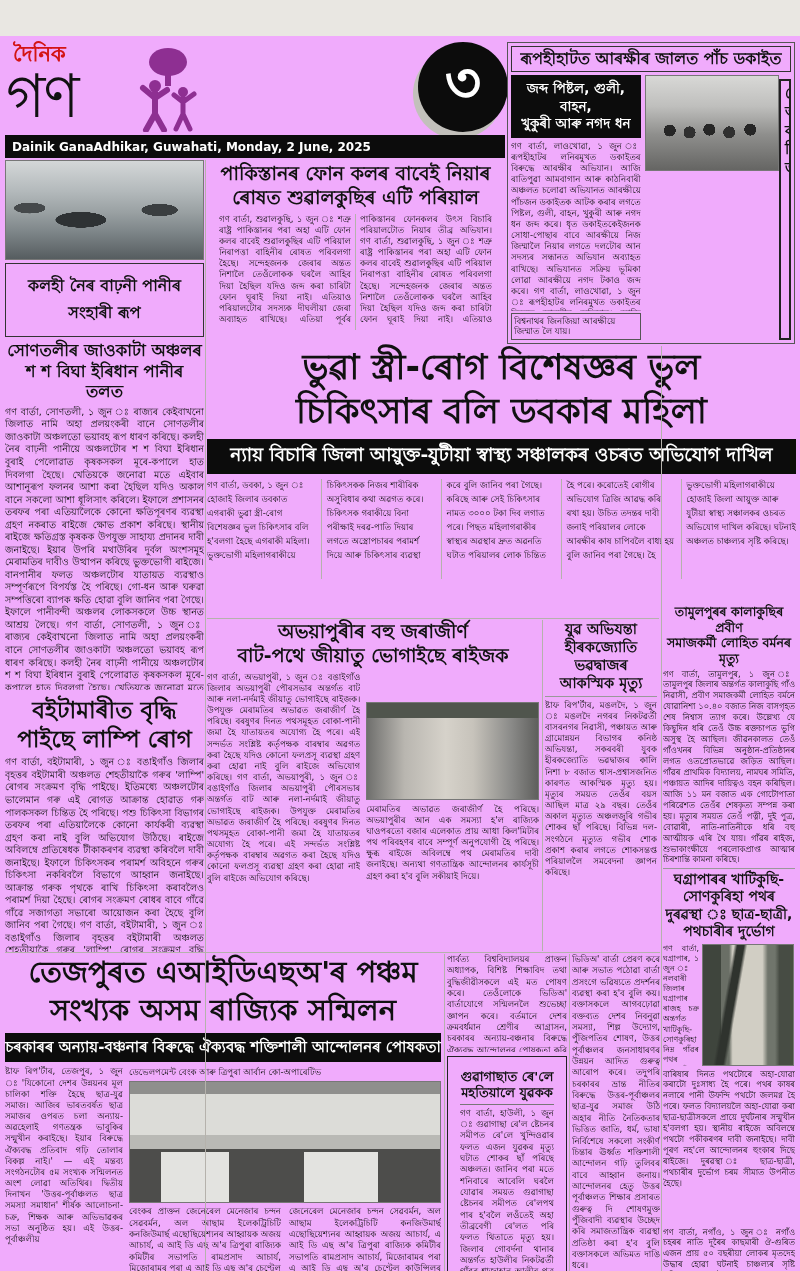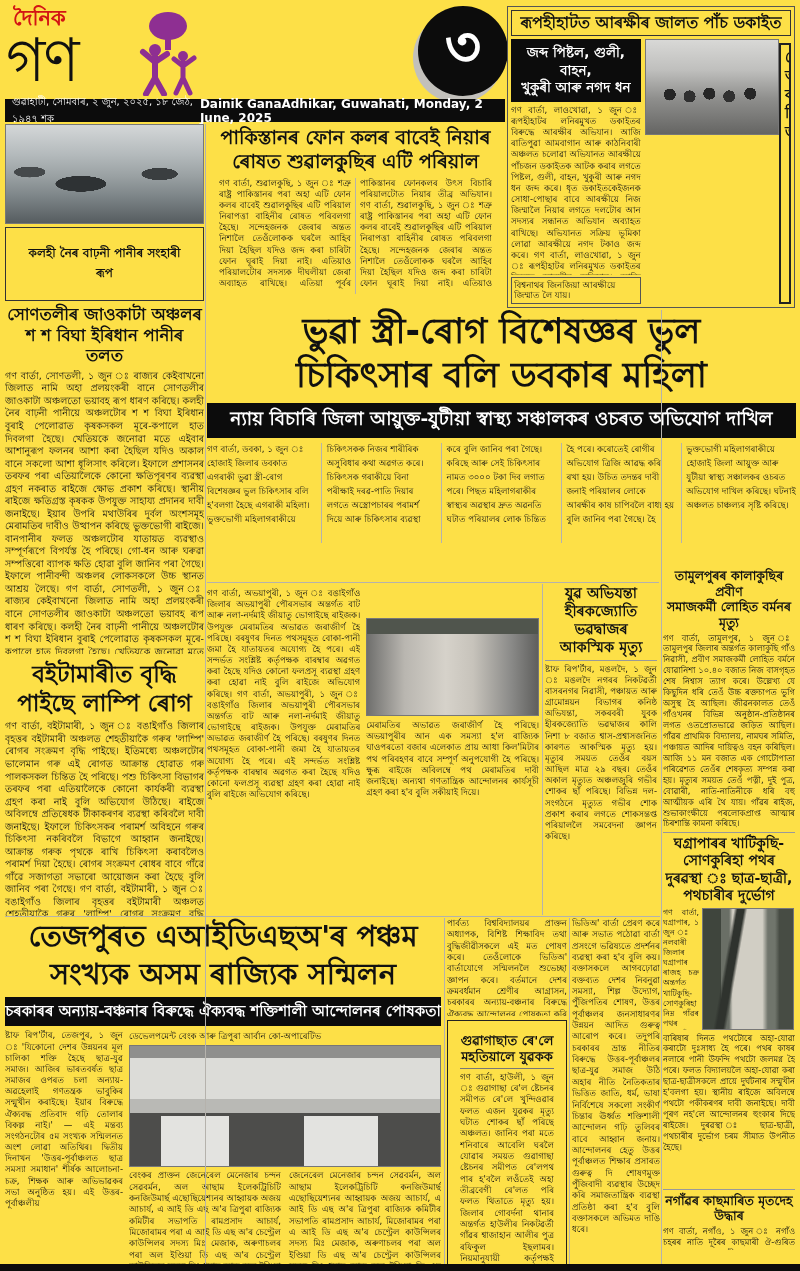--- a/index.html
+++ b/index.html
@@ -1,19 +1,19 @@
 <!DOCTYPE html>
 <html><head>
 <meta charset="utf-8">
 <style>
   * { margin:0; padding:0; box-sizing:border-box; }
   html,body { background:#e9e7e2; }
   body { width:800px; height:1271px; position:relative; margin:0 auto;
          font-family:"DejaVu Sans","Liberation Sans",sans-serif; color:#111; }
-  #page { position:absolute; inset:0; background:#fde047; overflow:hidden; }
+  #page { position:absolute; inset:0; background:#f0abfc; overflow:hidden;margin-top:36px; }
 
   .abs { position:absolute; }
   .hl { font-weight:bold; text-align:center; white-space:pre-line; line-height:1.25; }
   .body-txt { font-size:9.5px; line-height:1.32; text-align:justify; overflow:hidden; }
   .sm { font-size:8.6px; line-height:1.3; }
   .rule-v { position:absolute; width:1px; background:#b5b2ac; }
   .rule-h { position:absolute; height:1px; background:#b5b2ac; }
 
   .blackbar { background:#0c0c0c; color:#fff; display:flex; align-items:center; justify-content:center; }
 
@@ -69,21 +69,21 @@
   #gauripur .body-txt { font-size:8.4px; margin-top:2px; }
 
   
   #pakistan { left:207px; top:124px; width:297px; height:184px; padding:2px 12px; }
   #pakistan .hl { font-size:19px; }
   #pakistan .cols { column-count:2; column-gap:9px; column-rule:1px solid #b5b2ac; height:116px; overflow:hidden; margin-top:4px; }
 
   
   #leftcol { left:5px; top:124px; width:199px; height:792px; display:flex; flex-direction:column; }
   #lc-photo { height:100px; }
-  #lc-caption { border:1.5px solid #333; font-weight:bold; font-size:12px; text-align:center; padding:16px; margin-top:3px; }
+  #lc-caption { border:1.5px solid #333; font-weight:bold; font-size:16px; text-align:center; padding:9px; margin-top:3px; }
   #lc-h1 { font-size:16.5px; margin:4px 0 3px; }
   #lc-b1 { height:284px; }
   #lc-h2 { font-size:23px; margin:6px 0 3px; }
   #lc-b2 { flex:1; min-height:0; }
 
   
   #dhaboka { left:207px; top:310px; width:589px; }
   #dh-hl { font-size:35px; line-height:1.25; }
   #dh-bar { height:35px; margin-top:5px; font-size:18.5px; font-weight:bold; }
   #dh-cols { column-count:5; column-gap:10px; column-rule:1px solid #b5b2ac; height:100px; overflow:hidden; margin-top:5px; font-size:8.6px; }
@@ -145,21 +145,20 @@
     <rect x="37" y="26" width="6" height="14" fill="#8e2f92"></rect>
     <circle cx="27" cy="40" r="6" fill="#8e2f92"></circle>
     <path d="M27 46 L27 68 M27 52 L15 42 M27 52 L39 44 M27 68 L18 84 M27 68 L36 84" stroke="#8e2f92" stroke-width="6" stroke-linecap="round" fill="none"></path>
     <circle cx="55" cy="46" r="5" fill="#8e2f92"></circle>
     <path d="M55 51 L55 68 M55 56 L46 49 M55 56 L66 48 M55 68 L48 83 M55 68 L62 83" stroke="#8e2f92" stroke-width="5" stroke-linecap="round" fill="none"></path>
   </svg>
   <div class="abs" id="page-circle">
     <span>৩</span>
   </div>
   <div class="abs blackbar" id="date-bar">
-    <span id="date-as">গুৱাহাটী, সোমবাৰ, ২ জুন, ২০২৫, ১৮ জেঠ, ১৯৪৭ শক</span>
     <span id="date-en">Dainik GanaAdhikar, Guwahati, Monday, 2 June, 2025</span>
   </div>
 
   <div class="abs" id="rupahihat">
     <div class="hl hl-box">ৰূপহীহাটত আৰক্ষীৰ জালত পাঁচ ডকাইত</div>
     <div class="cols">
       <div class="colL">
         <div class="blackbar hl" id="rh-sub">জব্দ পিষ্টল, গুলী, বাহন,
 খুকুৰী আৰু নগদ ধন</div>
         <div class="body-txt sm" id="rh-body">গণ বাৰ্তা, লাওখোৱা, ১ জুন ঃ ৰূপহীহাটৰ লনিৰমুখত ডকাইতৰ বিৰুদ্ধে আৰক্ষীৰ অভিযান। আজি ৰাতিপুৱা আমবাগান আৰু কাঠনিবাৰী অঞ্চলত চলোৱা অভিযানত আৰক্ষীয়ে পাঁচজন ডকাইতক আটক কৰাৰ লগতে পিষ্টল, গুলী, বাহন, খুকুৰী আৰু নগদ ধন জব্দ কৰে। ধৃত ডকাইতকেইজনক সোধা-পোছাৰ বাবে আৰক্ষীয়ে নিজ জিম্মালৈ নিয়াৰ লগতে দলটোৰ আন সদস্যৰ সন্ধানত অভিযান অব্যাহত ৰাখিছে। অভিযানত সক্ৰিয় ভূমিকা লোৱা আৰক্ষীয়ে নগদ টকাও জব্দ কৰে। গণ বাৰ্তা, লাওখোৱা, ১ জুন ঃ ৰূপহীহাটৰ লনিৰমুখত ডকাইতৰ বিৰুদ্ধে আৰক্ষীৰ অভিযান। আজি ৰাতিপুৱা আমবাগান আৰু কাঠনিবাৰী অঞ্চলত চলোৱা অভিযানত আৰক্ষীয়ে পাঁচজন ডকাইতক আটক কৰাৰ লগতে পিষ্টল, গুলী, বাহন, খুকুৰী আৰু নগদ ধন জব্দ কৰে। ধৃত ডকাইতকেইজনক সোধা-পোছাৰ বাবে আৰক্ষীয়ে নিজ জিম্মালৈ নিয়াৰ লগতে দলটোৰ আন সদস্যৰ সন্ধানত অভিযান অব্যাহত ৰাখিছে। অভিযানত সক্ৰিয় ভূমিকা লোৱা আৰক্ষীয়ে নগদ টকাও জব্দ কৰে।</div>
@@ -200,20 +199,22 @@
     <div id="dh-cols">
       <span>গণ বাৰ্তা, ডবকা, ১ জুন ঃ হোজাই জিলাৰ ডবকাত এগৰাকী ভুৱা স্ত্ৰী-ৰোগ বিশেষজ্ঞৰ ভুল চিকিৎসাৰ বলি হ'বলগা হৈছে এগৰাকী মহিলা। ভুক্তভোগী মহিলাগৰাকীয়ে চিকিৎসকক নিজৰ শাৰীৰিক</span>
       <span>অসুবিধাৰ কথা অৱগত কৰে। চিকিৎসক গৰাকীয়ে বিনা পৰীক্ষাই দৰৱ-পাতি দিয়াৰ লগতে অস্ত্ৰোপচাৰৰ পৰামৰ্শ দিয়ে আৰু চিকিৎসাৰ ব্যৱস্থা কৰে বুলি জানিব পৰা গৈছে।</span>
       <span>কৰিছে আৰু সেই চিকিৎসাৰ নামত ৩০০০ টকা দিব লগাত পৰে। পিছত মহিলাগৰাকীৰ স্বাস্থ্যৰ অৱস্থাৰ দ্ৰুত অৱনতি ঘটাত পৰিয়ালৰ লোক চিন্তিত হৈ পৰে।</span>
       <span>কৰোতেই ৰোগীৰ অভিযোগ ত্ৰিজি আৱদ্ধ কৰি ৰখা হয়। উচিত তদন্তৰ দাবী জনাই পৰিয়ালৰ লোকে আৰক্ষীৰ কাষ চাপিবলৈ বাধ্য হয় বুলি জানিব পৰা গৈছে।</span>
       <span>হৈ ভুক্তভোগী মহিলাগৰাকীয়ে হোজাই জিলা আয়ুক্ত আৰু যুটীয়া স্বাস্থ্য সঞ্চালকৰ ওচৰত অভিযোগ দাখিল কৰিছে। ঘটনাই অঞ্চলত চাঞ্চল্যৰ সৃষ্টি কৰিছে।</span>
     </div>
   </div>
 
   <div class="abs" id="abhayapuri">
+    <div class="hl" id="ab-hl">অভয়াপুৰীৰ বহু জৰাজীৰ্ণ
+বাট-পথে জীয়াতু ভোগাইছে ৰাইজক</div>
     <div id="ab-row">
       <div class="body-txt sm" id="ab-colA">গণ বাৰ্তা, অভয়াপুৰী, ১ জুন ঃ বঙাইগাঁও জিলাৰ অভয়াপুৰী পৌৰসভাৰ অন্তৰ্গত বাট আৰু নলা-নৰ্দমাই জীয়াতু ভোগাইছে ৰাইজক। উপযুক্ত মেৰামতিৰ অভাৱত জৰাজীৰ্ণ হৈ পৰিছে। বৰষুণৰ দিনত পথসমূহত বোকা-পানী জমা হৈ যাতায়তৰ অযোগ্য হৈ পৰে। এই সন্দৰ্ভত সংশ্লিষ্ট কৰ্তৃপক্ষক বাৰম্বাৰ অৱগত কৰা হৈছে যদিও কোনো ফলপ্ৰসূ ব্যৱস্থা গ্ৰহণ কৰা হোৱা নাই বুলি ৰাইজে অভিযোগ কৰিছে। গণ বাৰ্তা, অভয়াপুৰী, ১ জুন ঃ বঙাইগাঁও জিলাৰ অভয়াপুৰী পৌৰসভাৰ অন্তৰ্গত বাট আৰু নলা-নৰ্দমাই জীয়াতু ভোগাইছে ৰাইজক। উপযুক্ত মেৰামতিৰ অভাৱত জৰাজীৰ্ণ হৈ পৰিছে। বৰষুণৰ দিনত পথসমূহত বোকা-পানী জমা হৈ যাতায়তৰ অযোগ্য হৈ পৰে। এই সন্দৰ্ভত সংশ্লিষ্ট কৰ্তৃপক্ষক বাৰম্বাৰ অৱগত কৰা হৈছে যদিও কোনো ফলপ্ৰসূ ব্যৱস্থা গ্ৰহণ কৰা হোৱা নাই বুলি ৰাইজে অভিযোগ কৰিছে।</div>
       <div id="ab-colB">
         <div class="photo ph-road" id="ab-photo"></div>
         <div class="body-txt sm" id="ab-b2">মেৰামতিৰ অভাৱত জৰাজীৰ্ণ হৈ পৰিছে। অভয়াপুৰীৰ আন এক সমস্যা হ'ল ৰাজ্যিক ঘাওপৰতো বজাৰ এলেকাত প্ৰায় আধা কিল'মিটাৰ পথ পৰিবহণৰ বাবে সম্পূৰ্ণ অনুপযোগী হৈ পৰিছে। ক্ষুব্ধ ৰাইজে অবিলম্বে পথ মেৰামতিৰ দাবী জনাইছে। অন্যথা গণতান্ত্ৰিক আন্দোলনৰ কাৰ্যসূচী গ্ৰহণ কৰা হ'ব বুলি সকীয়াই দিয়ে।</div>
       </div>
     </div>
   </div>
 
   <div class="abs" id="hirak">
@@ -228,21 +229,20 @@
     <div class="hl" id="tm-hl">তামুলপুৰৰ কালাকুছিৰ প্ৰবীণ
 সমাজকৰ্মী লোহিত বৰ্মনৰ মৃত্যু</div>
     <div class="body-txt" id="tm-body">গণ বাৰ্তা, তামুলপুৰ, ১ জুন ঃ তামুলপুৰ জিলাৰ অন্তৰ্গত কালাকুছি গাঁও নিৱাসী, প্ৰবীণ সমাজকৰ্মী লোহিত বৰ্মনে যোৱানিশা ১০.৪০ বজাত নিজ বাসগৃহত শেষ নিশ্বাস ত্যাগ কৰে। উল্লেখ্য যে কিছুদিন ধৰি তেওঁ উচ্চ ৰক্তচাপত ভুগি অসুস্থ হৈ আছিল। জীৱনকালত তেওঁ গাঁওখনৰ বিভিন্ন অনুষ্ঠান-প্ৰতিষ্ঠানৰ লগত ওতপ্ৰোতভাৱে জড়িত আছিল। গাঁৱৰ প্ৰাথমিক বিদ্যালয়, নামঘৰ সমিতি, পঞ্চায়ত আদিৰ দায়িত্বও বহন কৰিছিল। আজি ১১ মন বজাত এক গোটোপাতা পৰিৱেশত তেওঁৰ শেষকৃত্য সম্পন্ন কৰা হয়। মৃত্যুৰ সময়ত তেওঁ পত্নী, দুই পুত্ৰ, বোৱাৰী, নাতি-নাতিনীকে ধৰি বহু আত্মীয়ক এৰি থৈ যায়। গাঁৱৰ ৰাইজ, শুভাকাংক্ষীয়ে পৰলোকপ্ৰাপ্ত আত্মাৰ চিৰশান্তি কামনা কৰিছে।</div>
     <div class="hl" id="gg-hl">ঘগ্ৰাপাৰৰ খাটিকুছি-সোণকুৰিহা পথৰ
 দুৰৱস্থা ঃ ছাত্ৰ-ছাত্ৰী, পথচাৰীৰ দুৰ্ভোগ</div>
     <div id="gg-row">
       <div id="gg-side">গণ বাৰ্তা, ঘগ্ৰাপাৰ, ১ জুন ঃ নলবাৰী জিলাৰ ঘগ্ৰাপাৰ ৰাজহ চক্ৰ অন্তৰ্গত খাটিকুছি-সোণকুৰিহা নিম্ন গাঁৱৰ পথৰ দুৰৱস্থাই ছাত্ৰ-ছাত্ৰী, পথচাৰীক জীয়াতু ভোগাইছে। উক্ত জৰাজীৰ্ণ পথটোত জনপ্ৰতিনিধিয়ে প্ৰতিশ্ৰুতি পালন কৰাৰ পৰিৱৰ্তে নীৰৱ ভূমিকাত ৰাইজ ক্ষুব্ধ হৈছে।</div>
       <div class="photo ph-lane" id="gg-photo"></div>
     </div>
     <div class="body-txt" id="gg-b2">বাৰিষাৰ দিনত পথটোৰে অহা-যোৱা কৰাটো দুঃসাধ্য হৈ পৰে। পথৰ কাষৰ নলাৰে পানী উফন্দি পথটো জলমগ্ন হৈ পৰে। ফলত বিদ্যালয়লৈ অহা-যোৱা কৰা ছাত্ৰ-ছাত্ৰীসকলে প্ৰায়ে দুৰ্ঘটনাৰ সন্মুখীন হ'বলগা হয়। স্থানীয় ৰাইজে অবিলম্বে পথটো পকীকৰণৰ দাবী জনাইছে। দাবী পূৰণ নহ'লে আন্দোলনৰ হুংকাৰ দিছে ৰাইজে। দুৰৱস্থা ঃ ছাত্ৰ-ছাত্ৰী, পথচাৰীৰ দুৰ্ভোগ চৰম সীমাত উপনীত হৈছে।</div>
-    <div class="hl" id="ng-hl">নগাঁৱৰ কাছমাৰিত মৃতদেহ উদ্ধাৰ</div>
     <div class="body-txt" id="ng-body">গণ বাৰ্তা, নগাঁও, ১ জুন ঃ নগাঁও চহৰৰ নাতি দূৰৈৰ কাছমাৰী ঔ-গুৰিত এজন প্ৰায় ৫০ বছৰীয়া লোকৰ মৃতদেহ উদ্ধাৰ হোৱা ঘটনাই চাঞ্চল্যৰ সৃষ্টি কৰিছে। মৃতদেহ উদ্ধাৰ হোৱা লোকজনৰ পৰিচয় জানিব পৰা গৈছে। নগাঁও চহৰৰ হয়বৰগাঁৱত শ্ৰমিক হিচাপে নিয়োজিত পুষ্প হীৰাই কামৰ পৰা কালি নিয়মিত ঘৰলৈ যোৱাৰ পিছত নিজৰ ঘৰ গৈ নাপালে। আজি পুৱা কাছমাৰী ঔ-গুৰিত এটা পৰিত্যক্ত ঘৰত পৰি থকা অৱস্থাত লোকে প্ৰত্যক্ষ কৰি হয়বৰগাঁও আৰক্ষী চকীত খবৰ দিয়াত আৰক্ষীয়ে মৃতদেহ উদ্ধাৰ কৰি নগাঁও মেডিকেল কলেজলৈ মৰণোত্তৰ পৰীক্ষাৰ বাবে প্ৰেৰণ কৰে।</div>
   </div>
 
   <div class="abs" id="tezpur">
     <div class="hl" id="tz-hl">তেজপুৰত এআইডিএছঅ'ৰ পঞ্চম
 সংখ্যক অসম ৰাজ্যিক সন্মিলন</div>
     <div class="blackbar" id="tz-bar">চৰকাৰৰ অন্যায়-বঞ্চনাৰ বিৰুদ্ধে ঐক্যবদ্ধ শক্তিশালী আন্দোলনৰ পোষকতা</div>
     <div id="tz-row">
       <div class="body-txt sm" id="tz-colA">ষ্টাফ ৰিপ'ৰ্টাৰ, তেজপুৰ, ১ জুন ঃ 'যিকোনো দেশৰ উন্নয়নৰ মূল চালিকা শক্তি হৈছে ছাত্ৰ-যুৱ সমাজ। আজিৰ ভাৰতবৰ্ষত ছাত্ৰ সমাজৰ ওপৰত চলা অন্যায়-অৱহেলাই গণতন্ত্ৰক ভাবুকিৰ সন্মুখীন কৰাইছে। ইয়াৰ বিৰুদ্ধে ঐক্যবদ্ধ প্ৰতিবাদ গঢ়ি তোলাৰ বিকল্প নাই।' — এই মন্তব্য সংগঠনটোৰ ৫ম সংখ্যক সন্মিলনত অংশ লোৱা অতিথিৰ। দ্বিতীয় দিনাখন 'উত্তৰ-পূৰ্বাঞ্চলত ছাত্ৰ সমস্যা সমাধান' শীৰ্ষক আলোচনা-চক্ৰ, শিক্ষক আৰু অভিভাৱকৰ সভা অনুষ্ঠিত হয়। এই উত্তৰ-পূৰ্বাঞ্চলীয়</div>
       <div id="tz-colB">

